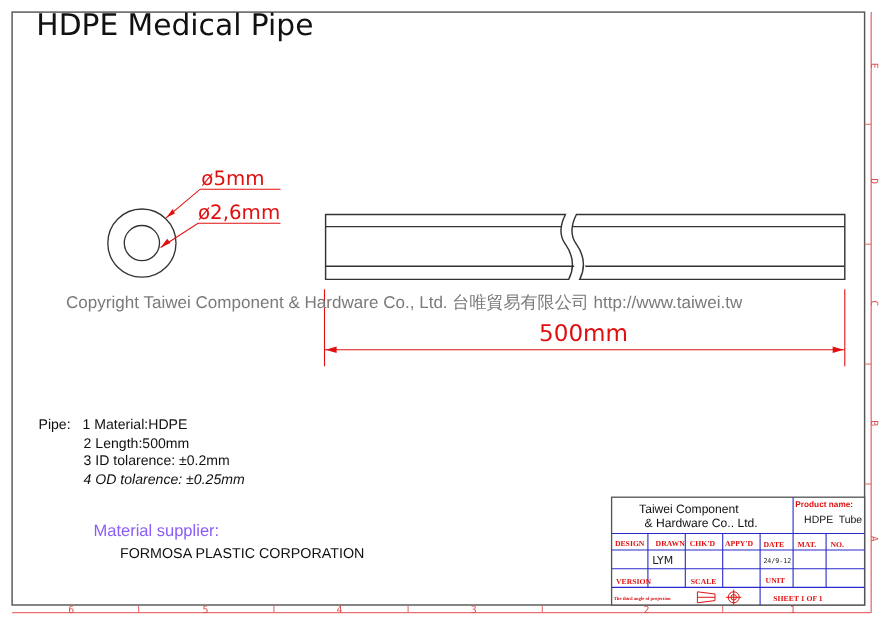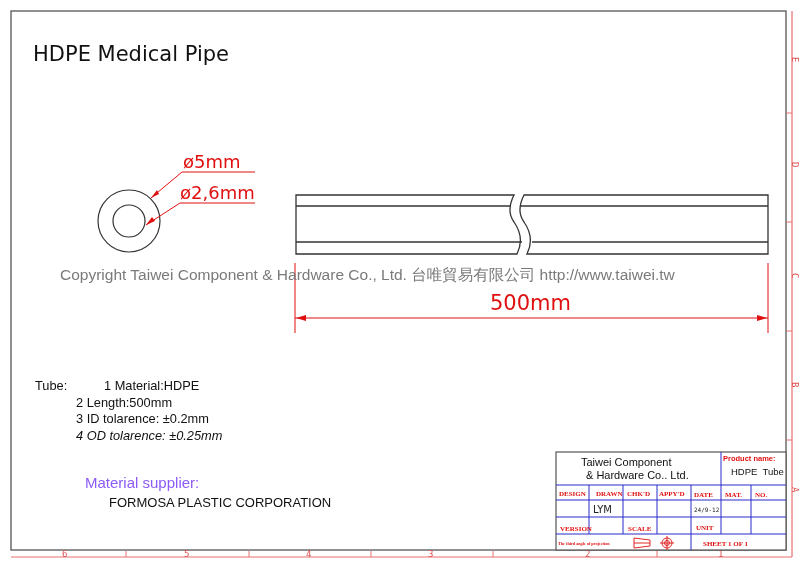--- a/index.html
+++ b/index.html
@@ -1,19 +1,19 @@
 <!DOCTYPE html>
 <html><head>
 <meta charset="utf-8">
 <style>
   html, body { margin:0; padding:0; background:#ffffff; }
   body { width:800px; height:566px; position:relative; overflow:hidden; font-family:"Liberation Sans", sans-serif; }
   #sheet { position:absolute; left:0; top:0; width:800px; height:566px; }
   .abs { position:absolute; white-space:nowrap; }
-  .title { left:33px; top:42px; font-size:21px; color:#111; font-family:"DejaVu Sans", sans-serif; }
+  .title { left:33px; top:8px; font-size:27px; color:#111; font-family:"DejaVu Sans", sans-serif; }
   .copyright { left:60px; top:265px; font-size:15.5px; font-weight:normal; color:#7a7a7a; }
   .note { font-size:12.8px; color:#111; }
   .supplier-label { left:85px; top:474px; font-size:15px; color:#8b5cf6; }
   .supplier-name { left:85px; top:495px; font-size:13px; color:#111;margin-left:24px; }
 </style>
 </head>
 <body>
 
 <svg id="sheet" viewBox="0 0 800 566" xmlns="http://www.w3.org/2000/svg">
 
@@ -126,20 +126,20 @@
     <circle cx="667" cy="543" r="5"></circle>
     <circle cx="667" cy="543" r="2.5"></circle>
     <line x1="660" y1="543" x2="674" y2="543"></line>
     <line x1="667" y1="536" x2="667" y2="550"></line>
   </g>
 </svg>
 
 <div class="abs title">HDPE Medical Pipe</div>
 <div class="abs copyright">Copyright Taiwei Component &amp; Hardware Co., Ltd. 台唯貿易有限公司 http://www.taiwei.tw</div>
 
-<div class="abs note" style="left:35px; top:378px;">Tube:</div>
-<div class="abs note" style="left:75px; top:378px;margin-left:29px;">1 Material:HDPE</div>
+<div class="abs note" style="left:35px; top:378px;">Pipe:</div>
+<div class="abs note" style="left:75px; top:378px;">1 Material:HDPE</div>
 <div class="abs note" style="left:76px; top:395px;">2 Length:500mm</div>
 <div class="abs note" style="left:76px; top:411px;">3 ID tolarence: ±0.2mm</div>
 <div class="abs note" style="left:76px; top:428px;font-style:italic;">4 OD tolarence: ±0.25mm</div>
 
 <div class="abs supplier-label">Material supplier:</div>
 <div class="abs supplier-name">FORMOSA PLASTIC CORPORATION</div>
 
 </body></html>

